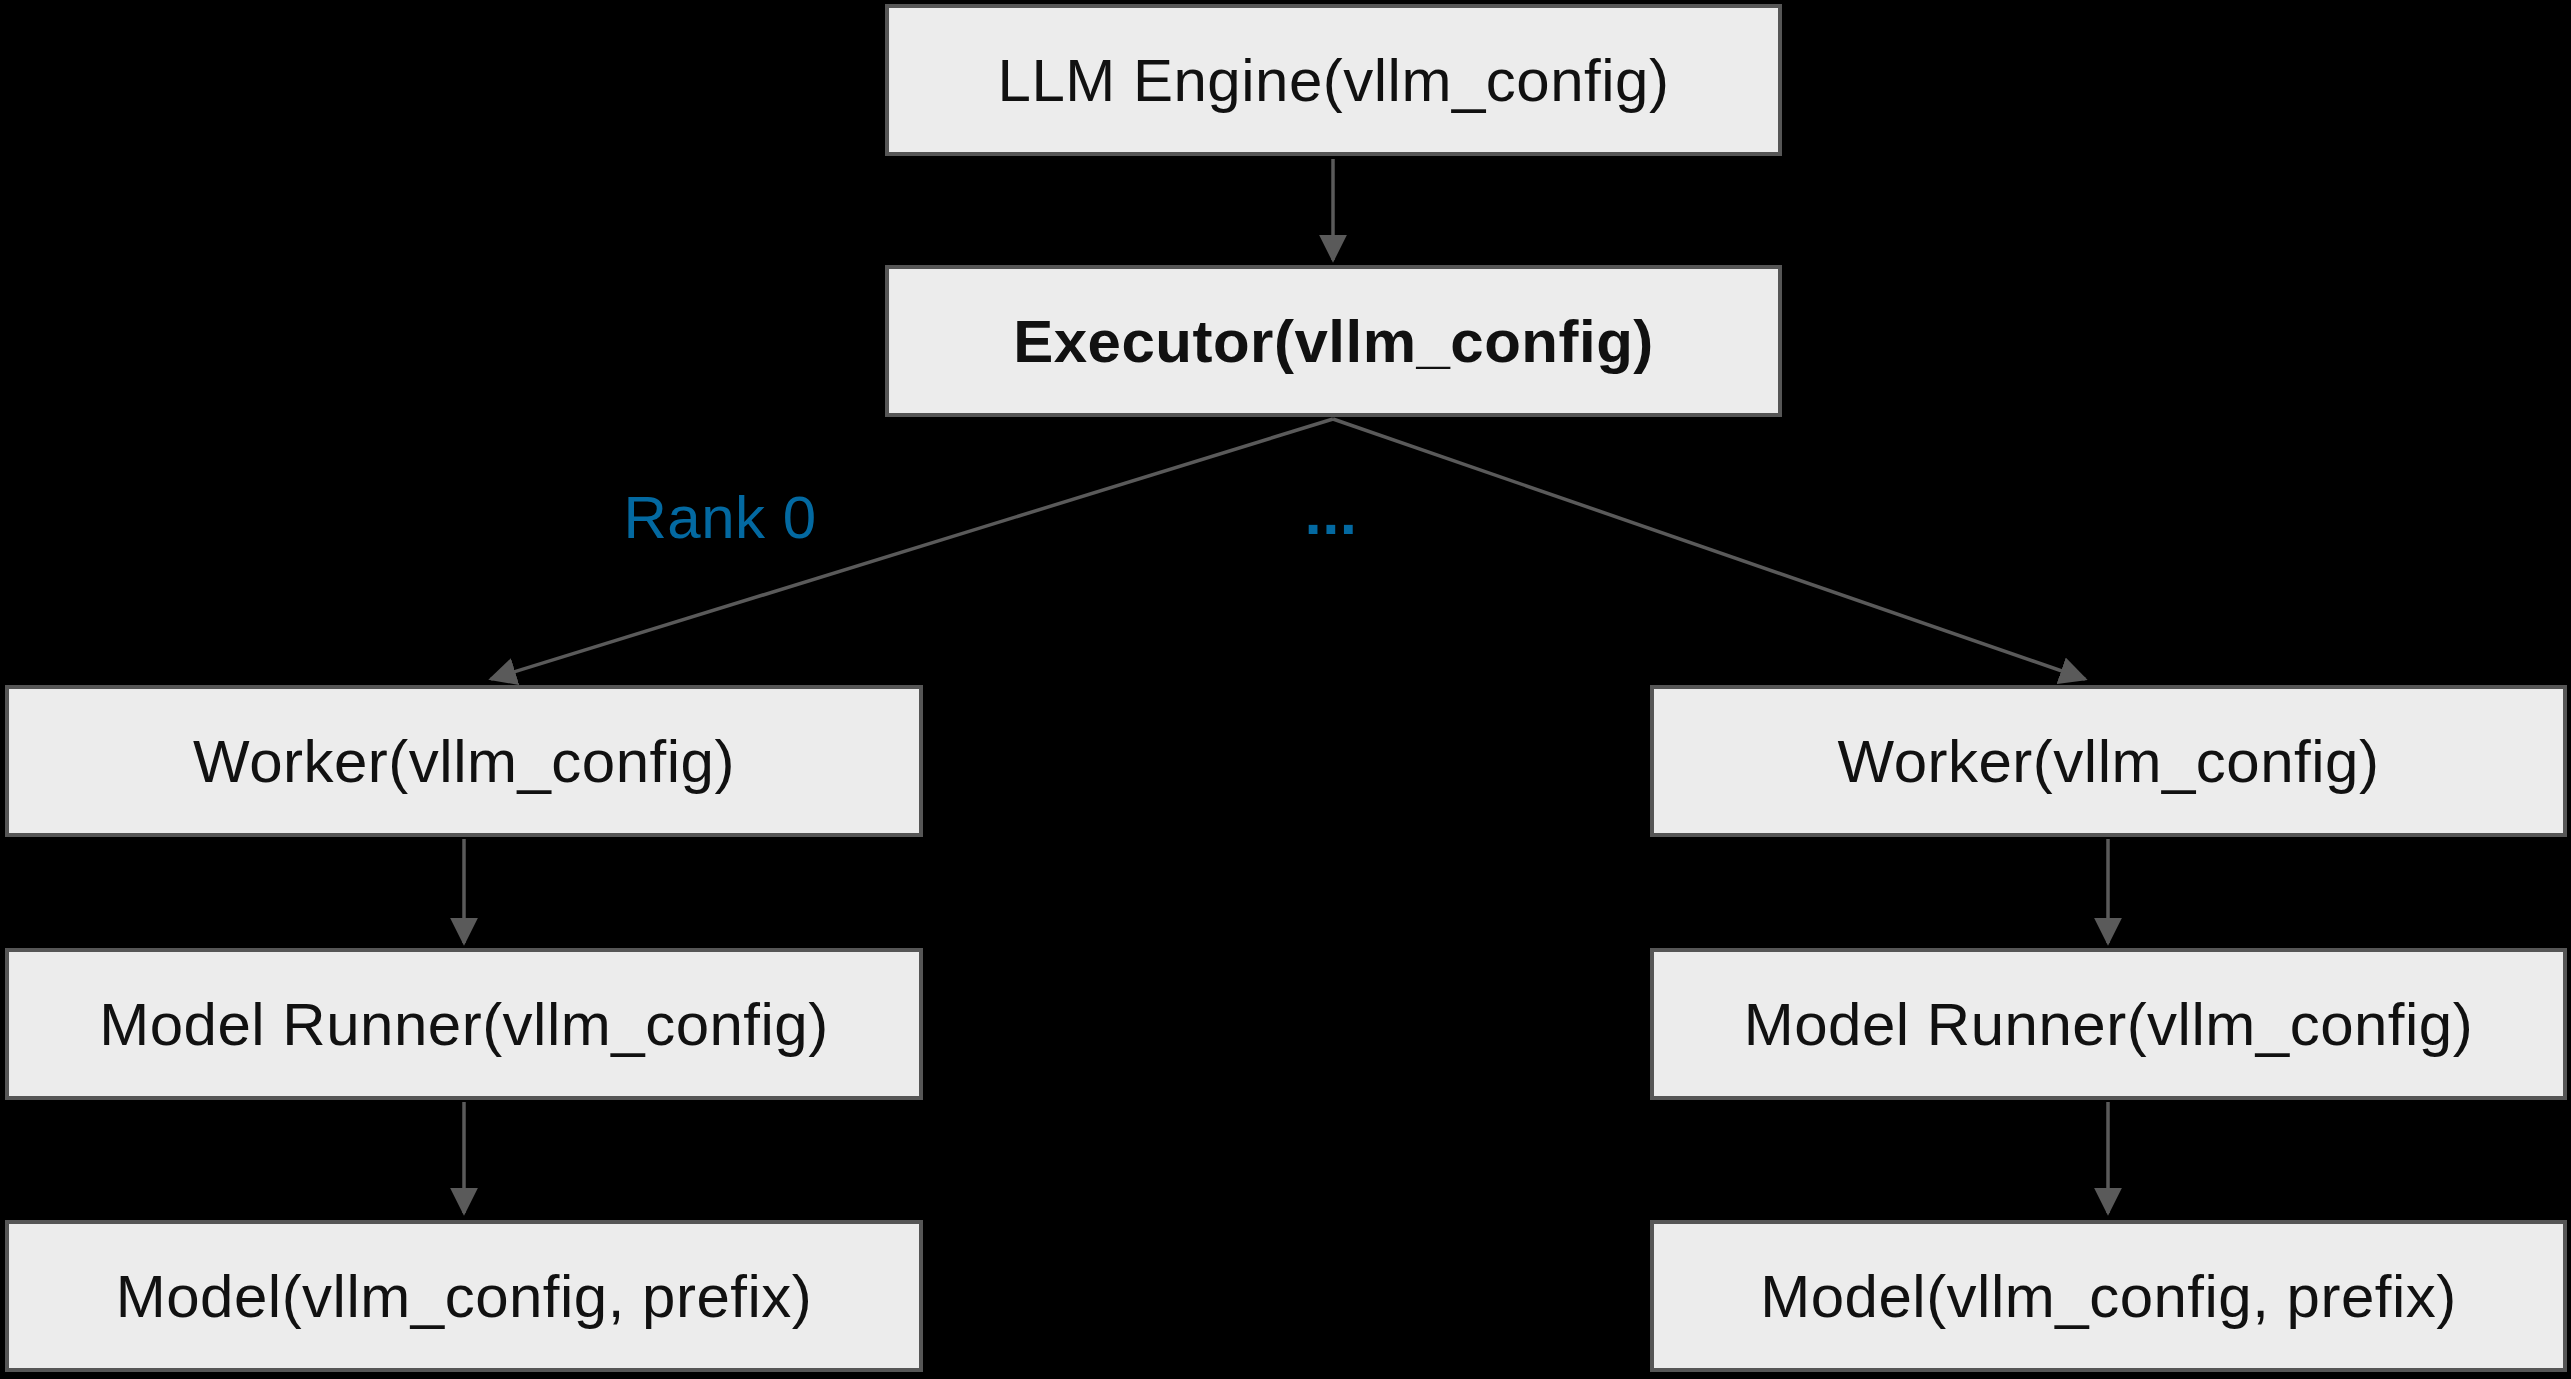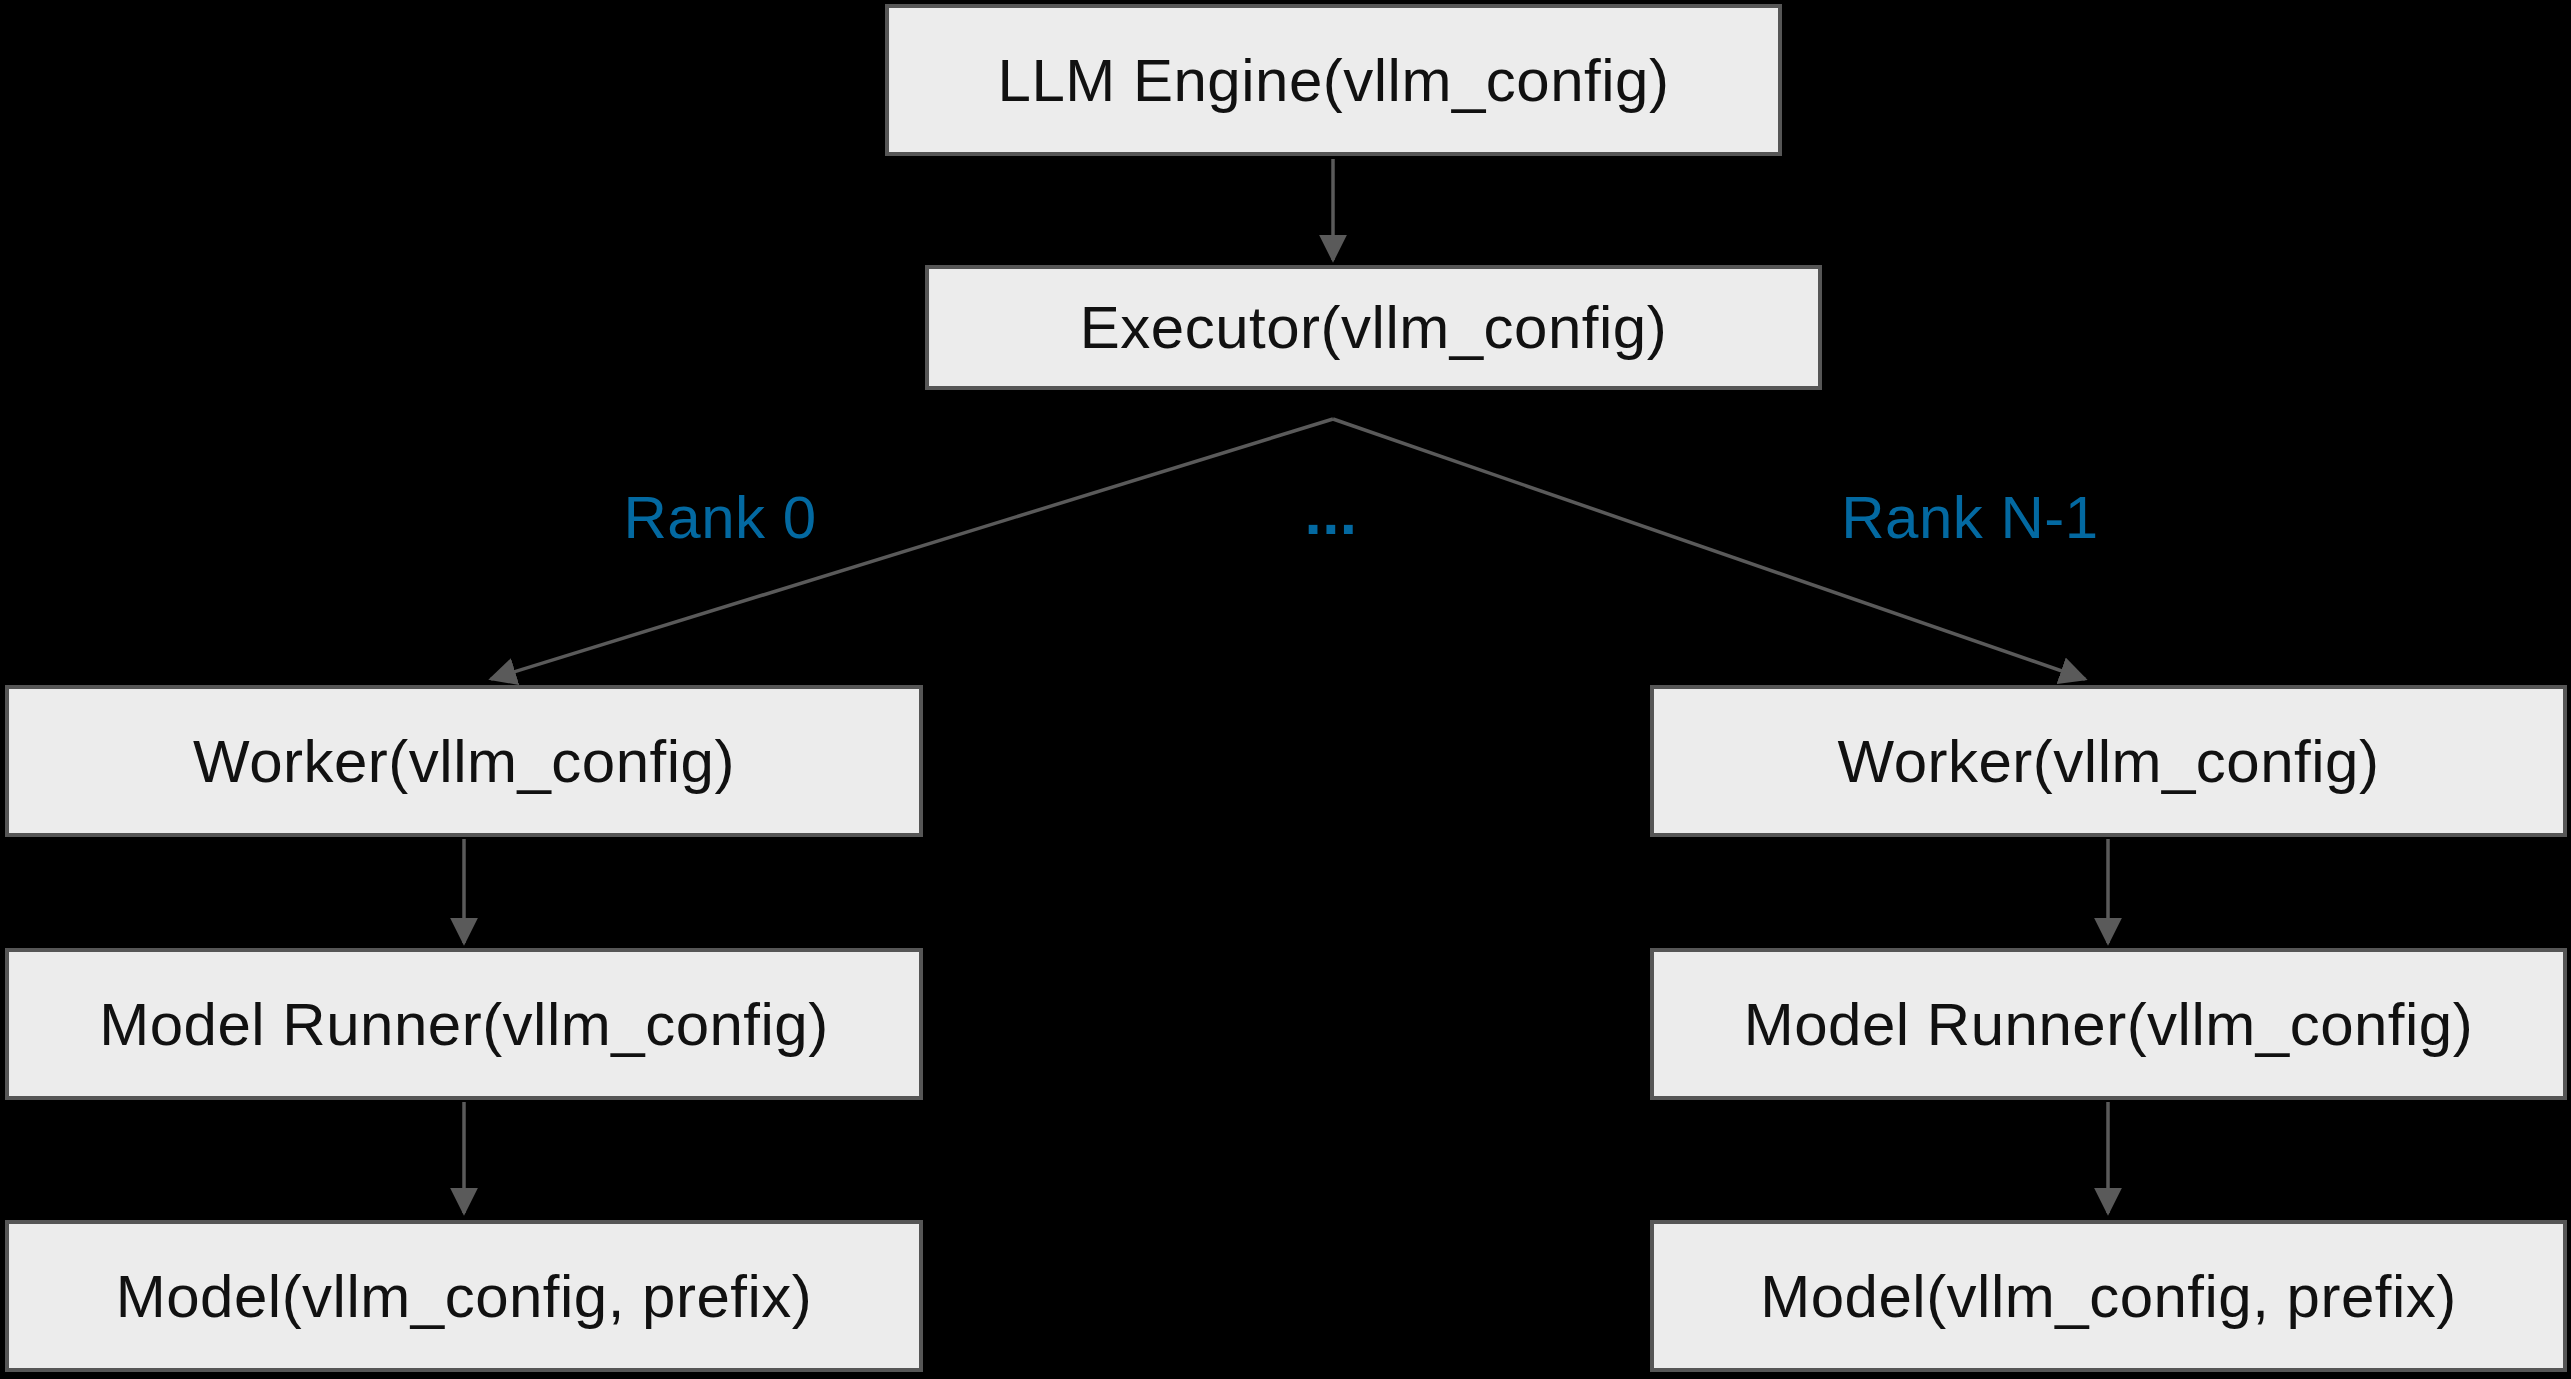--- a/index.html
+++ b/index.html
@@ -46,21 +46,21 @@
     text-align: center;
     white-space: nowrap;
   }
   .edge-label.ellipsis {
     font-weight: 700;
     font-size: 62px;
     line-height: 90px;
   }
   
   .n-llm      { left: 885px;  top: 4px;    width: 897px; height: 152px; }
-  .n-exec     { left: 925px;  top: 265px;  width: 897px; height: 125px; }
+  .n-exec     { left: 885px;  top: 265px;  width: 897px; height: 152px; font-weight: bold; }
   .n-worker-l { left: 5px;    top: 685px;  width: 918px; height: 152px; }
   .n-runner-l { left: 5px;    top: 948px;  width: 918px; height: 152px; }
   .n-model-l  { left: 5px;    top: 1220px; width: 918px; height: 152px; }
   .n-worker-r { left: 1650px; top: 685px;  width: 917px; height: 152px; }
   .n-runner-r { left: 1650px; top: 948px;  width: 917px; height: 152px; }
   .n-model-r  { left: 1650px; top: 1220px; width: 917px; height: 152px; }
   .l-rank0    { left: 520px;  top: 483px;  width: 400px; }
   .l-dots     { left: 1231px; top: 468px;  width: 200px; }
   .l-rankn    { left: 1770px; top: 483px;  width: 400px; }
 </style>
@@ -85,21 +85,20 @@
   </svg>
 
   <div class="node n-llm">LLM Engine(vllm_config)</div>
 
   <div class="node n-exec">Executor(vllm_config)</div>
 
   <div class="edge-label l-rank0">Rank 0</div>
 
   <div class="edge-label ellipsis l-dots">...</div>
 
-  <div class="edge-label l-rankn">Rank N-1</div>
 
   <div class="node n-worker-l">Worker(vllm_config)</div>
 
   <div class="node n-runner-l">Model Runner(vllm_config)</div>
 
   <div class="node n-model-l">Model(vllm_config, prefix)</div>
 
   <div class="node n-worker-r">Worker(vllm_config)</div>
 
   <div class="node n-runner-r">Model Runner(vllm_config)</div>

